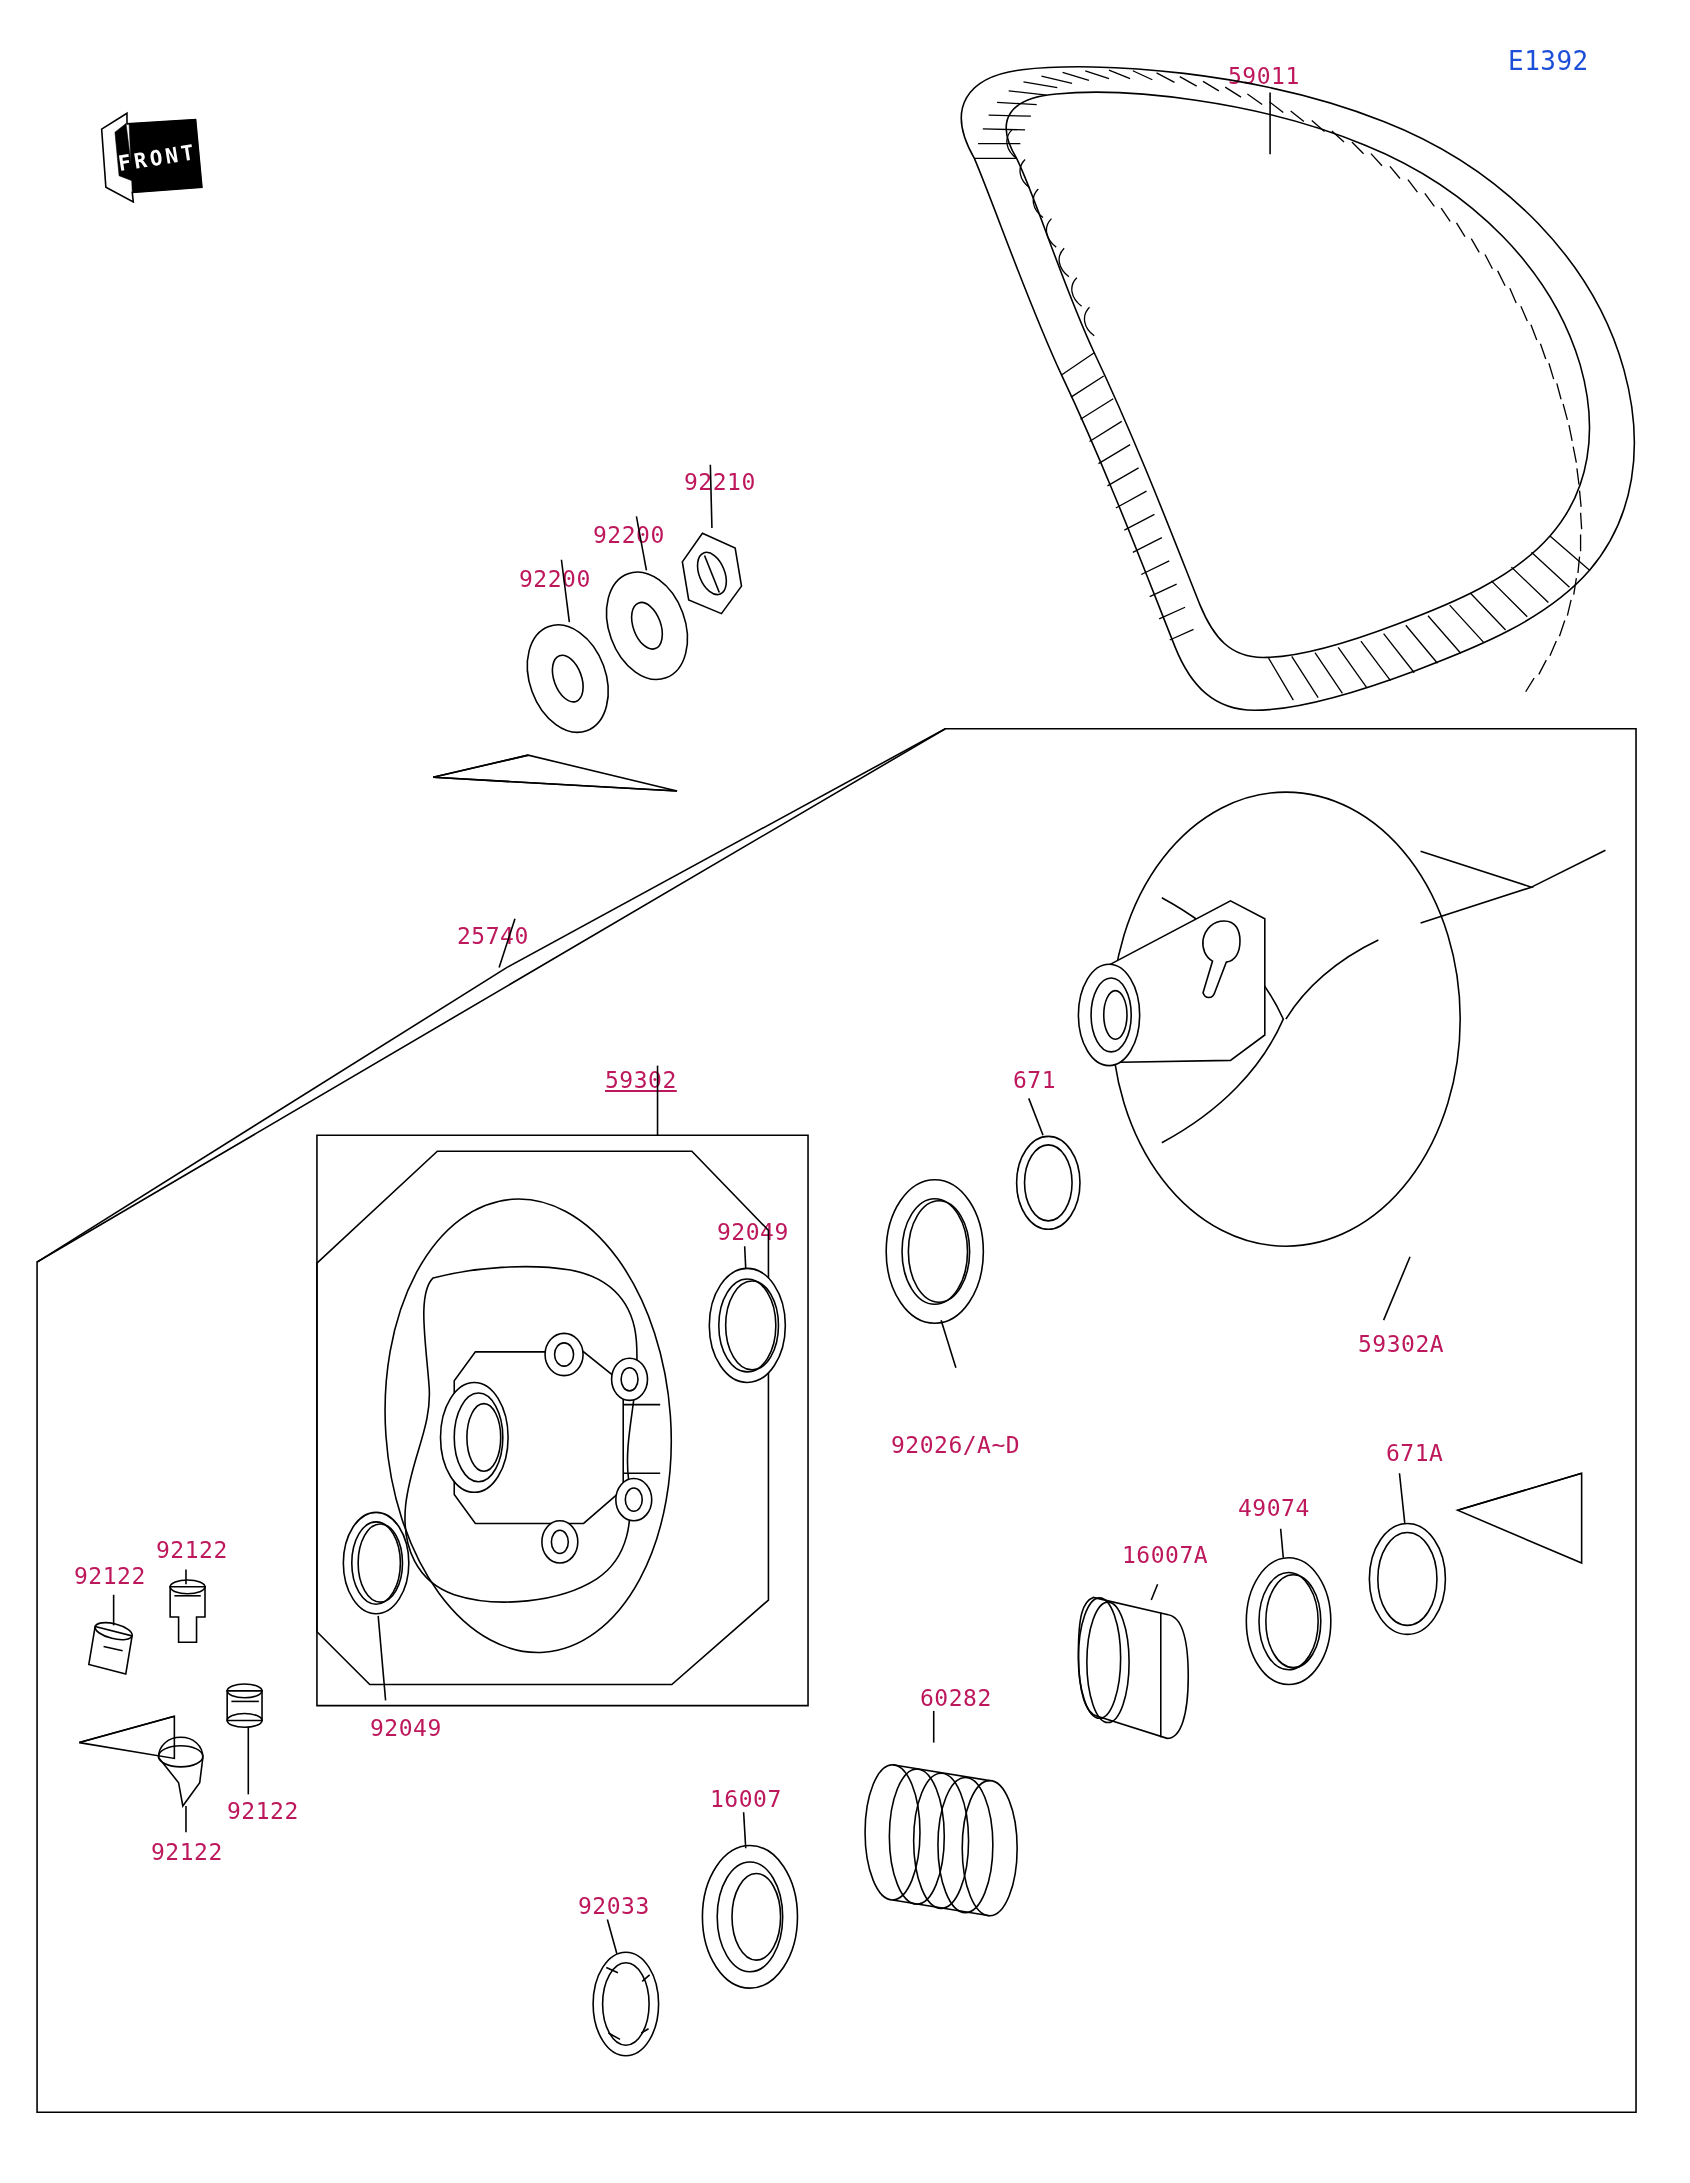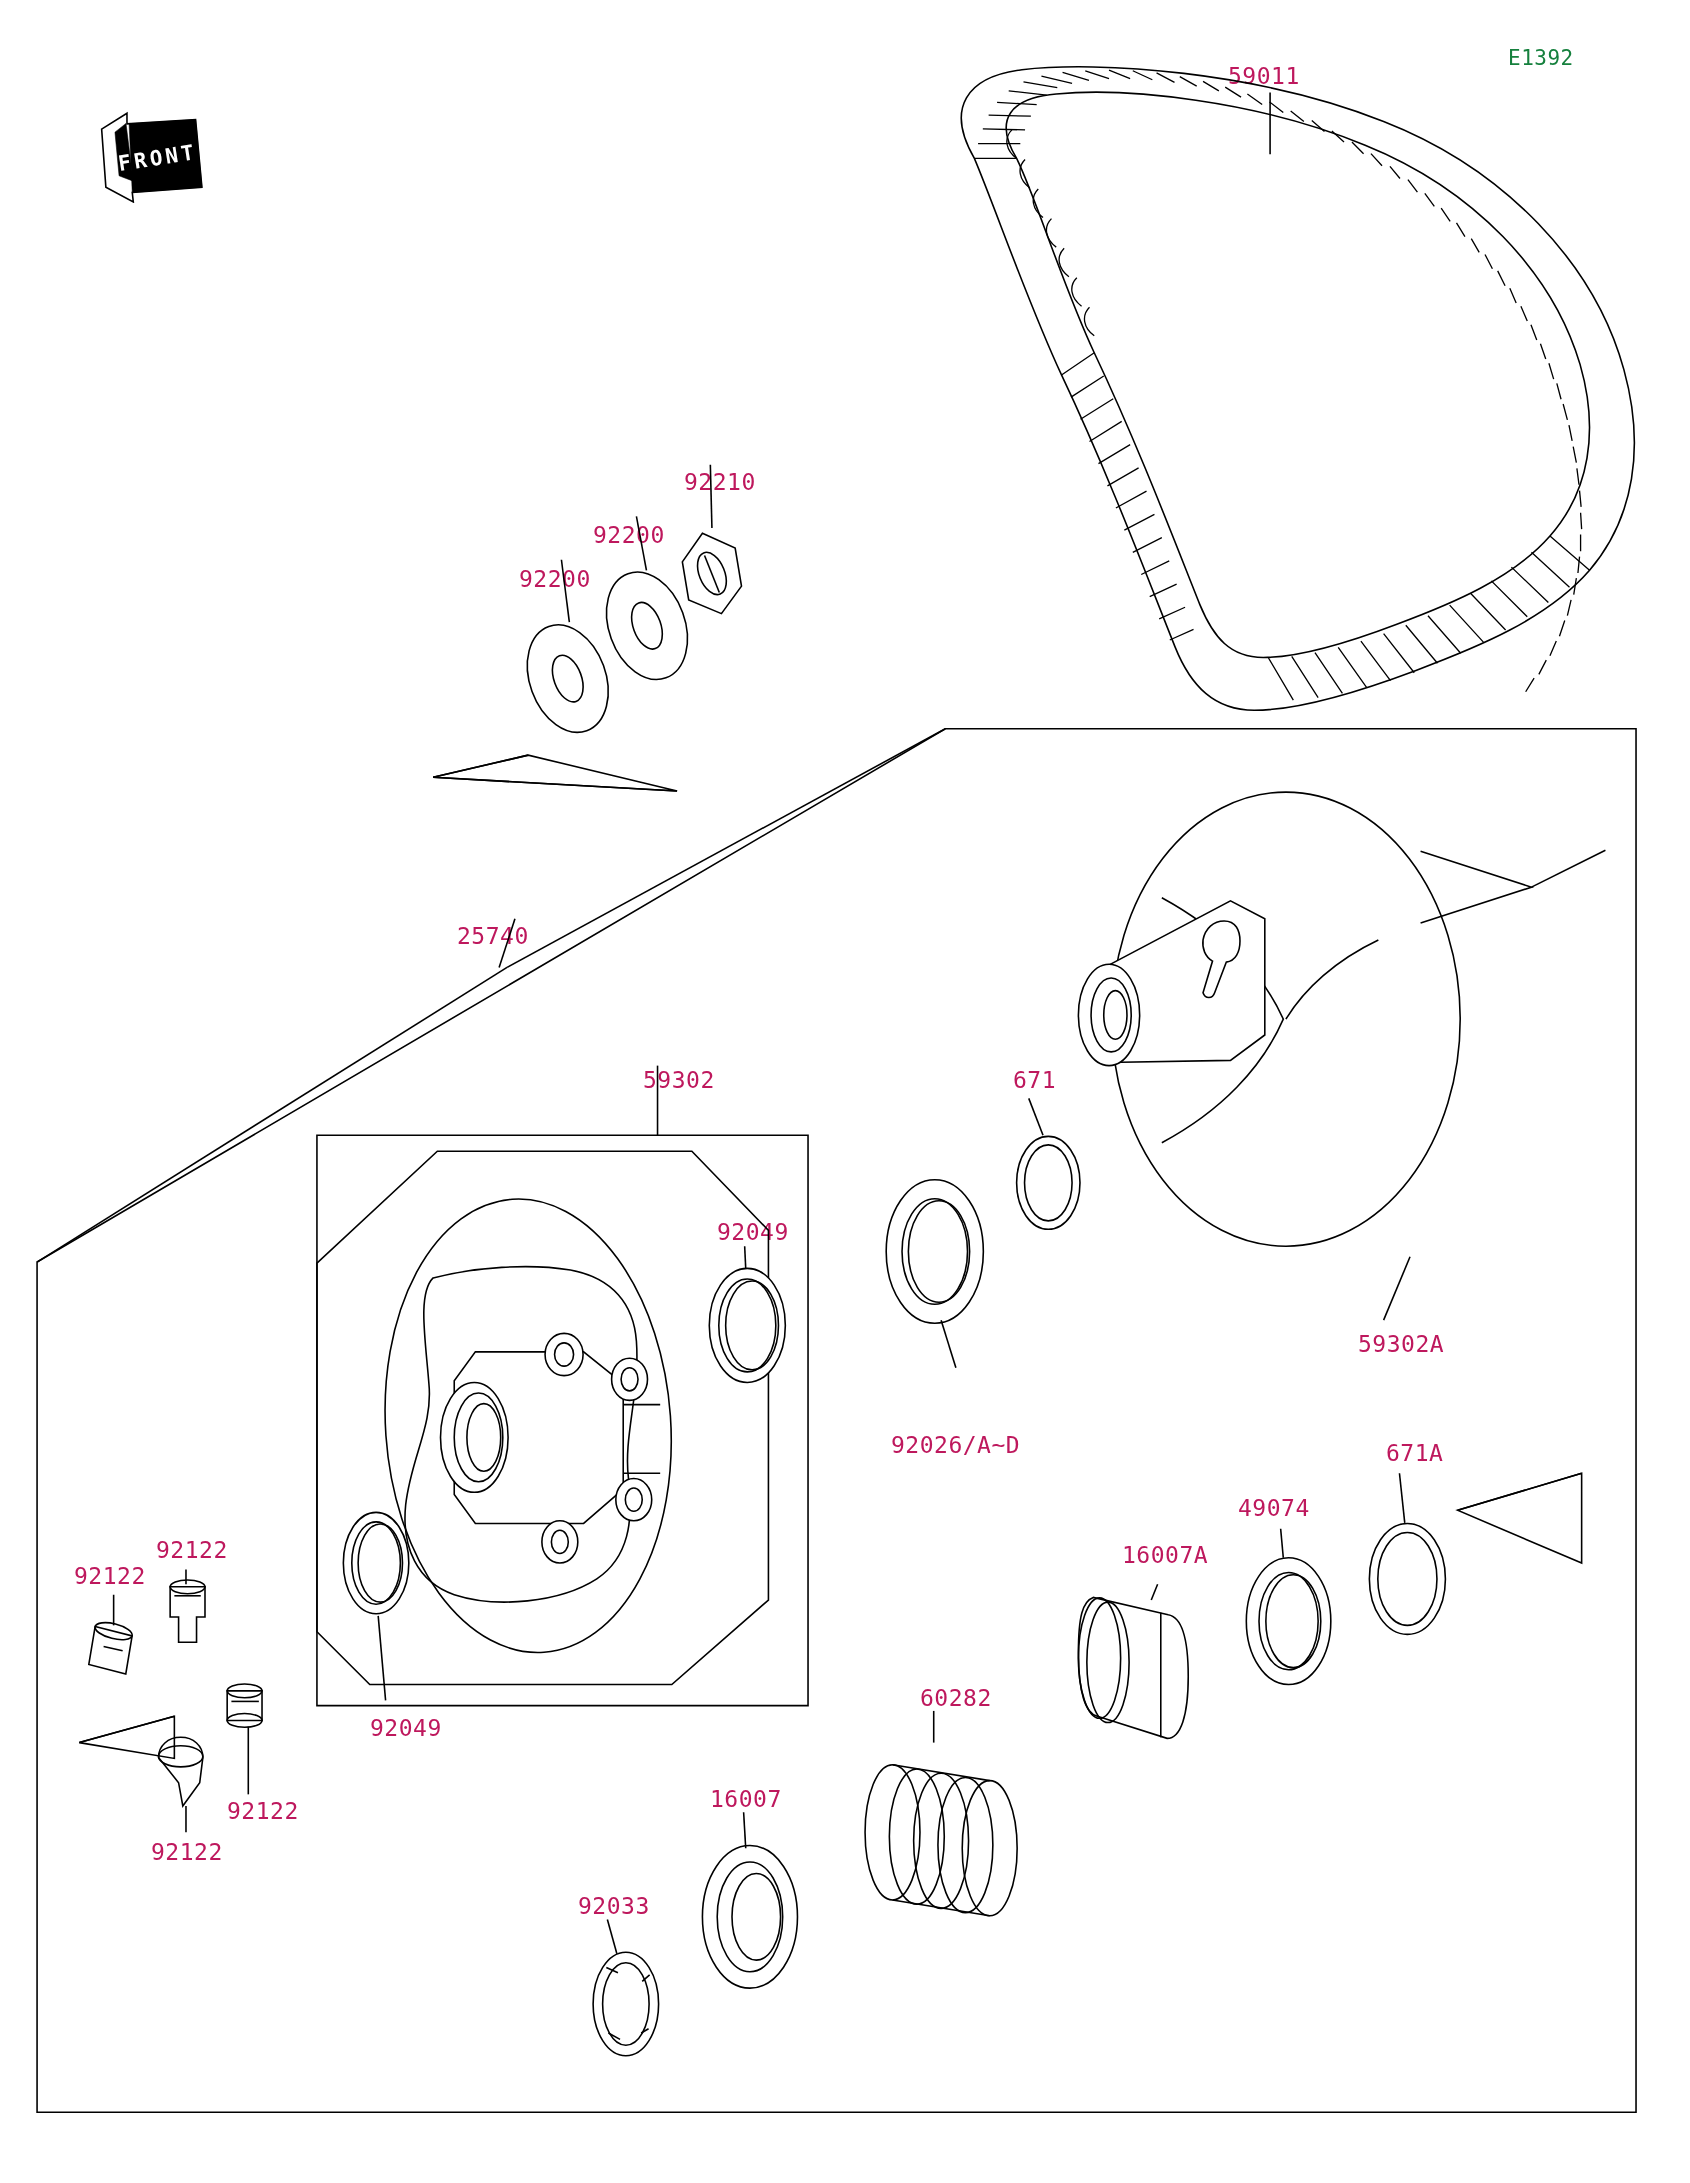--- a/index.html
+++ b/index.html
@@ -21,22 +21,22 @@
     position: absolute;
     font-family: "DejaVu Sans Mono", monospace;
     font-size: 23px;
     color: #be185d;
     white-space: nowrap;
     letter-spacing: 0.5px;
   }
   .diag-code {
     position: absolute;
     font-family: "DejaVu Sans Mono", monospace;
-    font-size: 21px;
-    color: #15803d;
+    font-size: 26px;
+    color: #1d4ed8;
     white-space: nowrap;
     letter-spacing: 0.5px;
   }
   .front-badge {
     position: absolute;
     left: 90px;
     top: 108px;
     width: 132px;
     height: 95px;
   }
@@ -78,21 +78,21 @@
     <div class="txt">FRONT</div>
   </div>
 
   <div class="diag-code" style="left:1508px; top:46px;">E1392</div>
 
   <div class="label" style="left:1228px; top:63px;">59011</div>
   <div class="label" style="left:684px; top:469px;text-align:right;">92210</div>
   <div class="label" style="left:593px; top:522px;">92200</div>
   <div class="label" style="left:519px;  top:566px;">92200</div>
   <div class="label" style="left:457px;  top:923px;">25740</div>
-  <div class="label" style="left:643px; top:1067px;">59302</div>
+  <div class="label" style="left:605px; top:1067px;text-decoration:underline;">59302</div>
   <div class="label" style="left:1013px; top:1067px;">671</div>
   <div class="label" style="left:717px; top:1219px;">92049</div>
   <div class="label" style="left:891px; top:1432px;">92026/A~D</div>
   <div class="label" style="left:1358px; top:1331px;text-align:right;">59302A</div>
   <div class="label" style="left:1386px; top:1440px;">671A</div>
   <div class="label" style="left:1238px; top:1495px;">49074</div>
   <div class="label" style="left:1122px; top:1542px;">16007A</div>
   <div class="label" style="left:156px;  top:1537px;">92122</div>
   <div class="label" style="left:74px;  top:1563px;">92122</div>
   <div class="label" style="left:920px; top:1685px;">60282</div>

